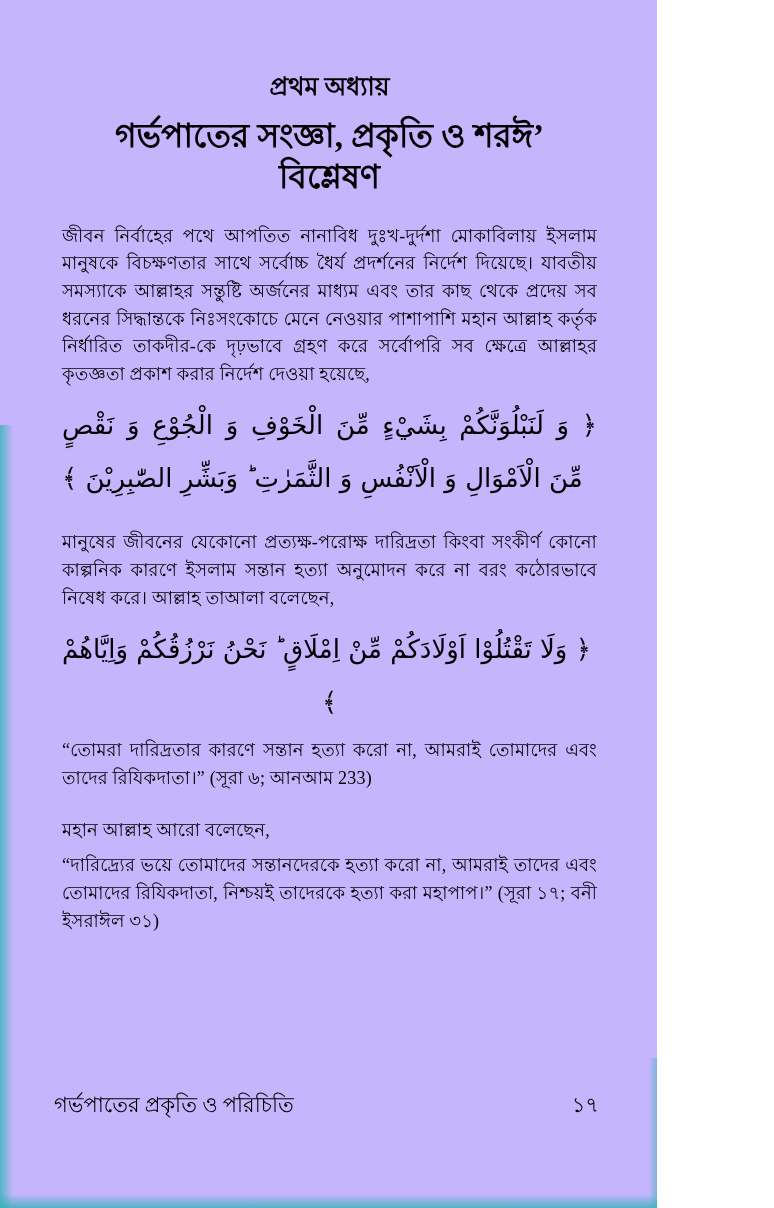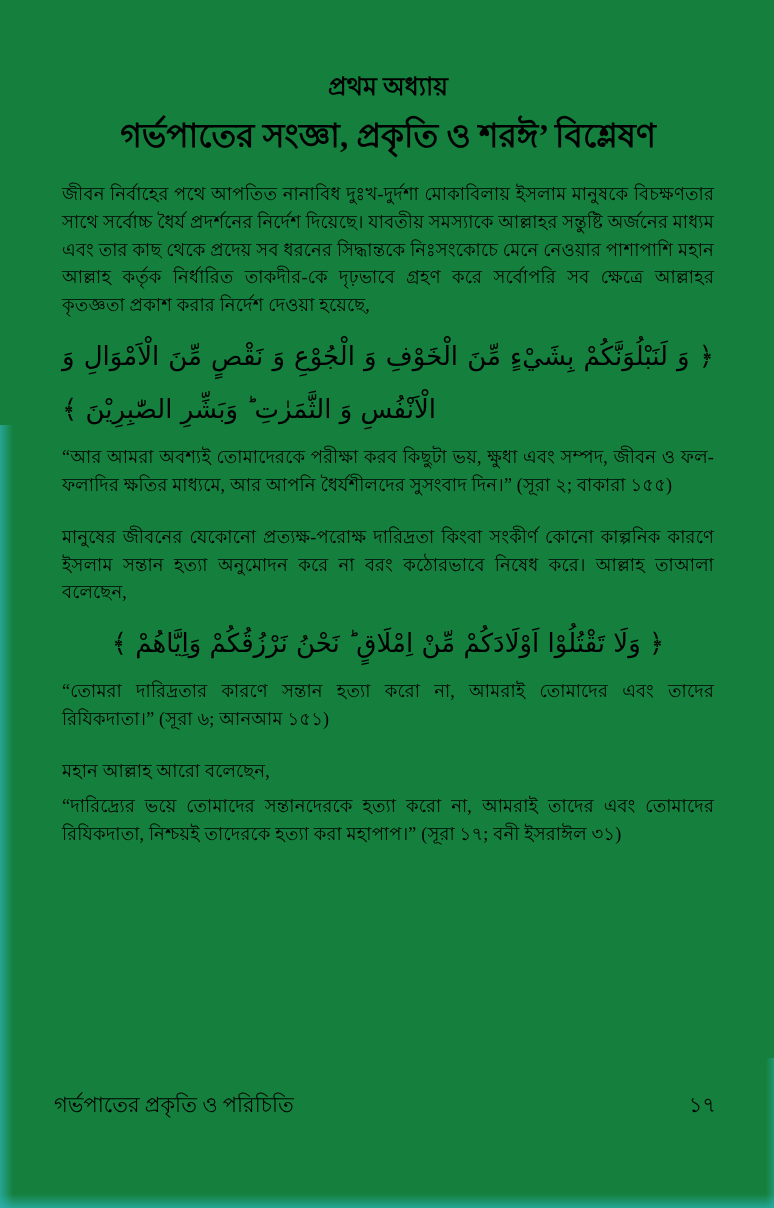--- a/index.html
+++ b/index.html
@@ -10,23 +10,23 @@
   body {
     width: 774px;
     height: 1208px;
     position: relative;
     overflow: hidden;
     font-family: "Liberation Serif", "DejaVu Serif", serif;
     color: #000000;
   }
   .page {
     position: relative;
-    width: 774px;
+    width: 657px;
     height: 1208px;
-    background: #15803d;
+    background: #c4b5fd;
   }
   .content {
     padding: 72px 60px 0 62px;
   }
   .chapter-label {
     text-align: center;
     font-size: 25px;
     font-weight: bold;
     line-height: 1.2;
   }
@@ -111,27 +111,26 @@
   <div class="content">
 
     <div class="chapter-label">প্রথম অধ্যায়</div>
 
     <h1 class="page-title" style="margin:14px 0 0 0;">গর্ভপাতের সংজ্ঞা, প্রকৃতি ও শরঈ’ বিশ্লেষণ</h1>
 
     <p class="para para-1" style="margin-bottom:0;">জীবন নির্বাহের পথে আপতিত নানাবিধ দুঃখ-দুর্দশা মোকাবিলায় ইসলাম মানুষকে বিচক্ষণতার সাথে সর্বোচ্চ ধৈর্য প্রদর্শনের নির্দেশ দিয়েছে। যাবতীয় সমস্যাকে আল্লাহর সন্তুষ্টি অর্জনের মাধ্যম এবং তার কাছ থেকে প্রদেয় সব ধরনের সিদ্ধান্তকে নিঃসংকোচে মেনে নেওয়ার পাশাপাশি মহান আল্লাহ কর্তৃক নির্ধারিত তাকদীর-কে দৃঢ়ভাবে গ্রহণ করে সর্বোপরি সব ক্ষেত্রে আল্লাহর কৃতজ্ঞতা প্রকাশ করার নির্দেশ দেওয়া হয়েছে,</p>
 
     <div class="arabic justify-last-left">﴿ وَ لَنَبْلُوَنَّكُمْ بِشَيْءٍ مِّنَ الْخَوْفِ وَ الْجُوْعِ وَ نَقْصٍ مِّنَ الْاَمْوَالِ وَ الْاَنْفُسِ وَ الثَّمَرٰتِ ؕ وَبَشِّرِ الصّٰبِرِيْنَ ﴾</div>
 
-    <p class="para trans" style="margin-bottom:0;">“আর আমরা অবশ্যই তোমাদেরকে পরীক্ষা করব কিছুটা ভয়, ক্ষুধা এবং সম্পদ, জীবন ও ফল-ফলাদির ক্ষতির মাধ্যমে, আর আপনি ধৈর্যশীলদের সুসংবাদ দিন।” (সূরা ২; বাকারা ১৫৫)</p>
 
     <p class="para para-2" style="margin-bottom:0;">মানুষের জীবনের যেকোনো প্রত্যক্ষ-পরোক্ষ দারিদ্রতা কিংবা সংকীর্ণ কোনো কাল্পনিক কারণে ইসলাম সন্তান হত্যা অনুমোদন করে না বরং কঠোরভাবে নিষেধ করে। আল্লাহ তাআলা বলেছেন,</p>
 
     <div class="arabic centered">﴿ وَلَا تَقْتُلُوْا اَوْلَادَكُمْ مِّنْ اِمْلَاقٍ ؕ نَحْنُ نَرْزُقُكُمْ وَاِيَّاهُمْ ﴾</div>
 
-    <p class="para trans" style="margin-bottom:0;">“তোমরা দারিদ্রতার কারণে সন্তান হত্যা করো না, আমরাই তোমাদের এবং তাদের রিযিকদাতা।” (সূরা ৬; আনআম ১৫১)</p>
+    <p class="para trans" style="margin-bottom:0;">“তোমরা দারিদ্রতার কারণে সন্তান হত্যা করো না, আমরাই তোমাদের এবং তাদের রিযিকদাতা।” (সূরা ৬; আনআম 233)</p>
 
     <p class="para para-3" style="margin-bottom:0;">মহান আল্লাহ আরো বলেছেন,</p>
 
 
     <p class="para trans" style="margin-bottom:0;">“দারিদ্র্যের ভয়ে তোমাদের সন্তানদেরকে হত্যা করো না, আমরাই তাদের এবং তোমাদের রিযিকদাতা, নিশ্চয়ই তাদেরকে হত্যা করা মহাপাপ।” (সূরা ১৭; বনী ইসরাঈল ৩১)</p>
 
   </div>
 
   <div class="footer">
     <span>গর্ভপাতের প্রকৃতি ও পরিচিতি</span>

